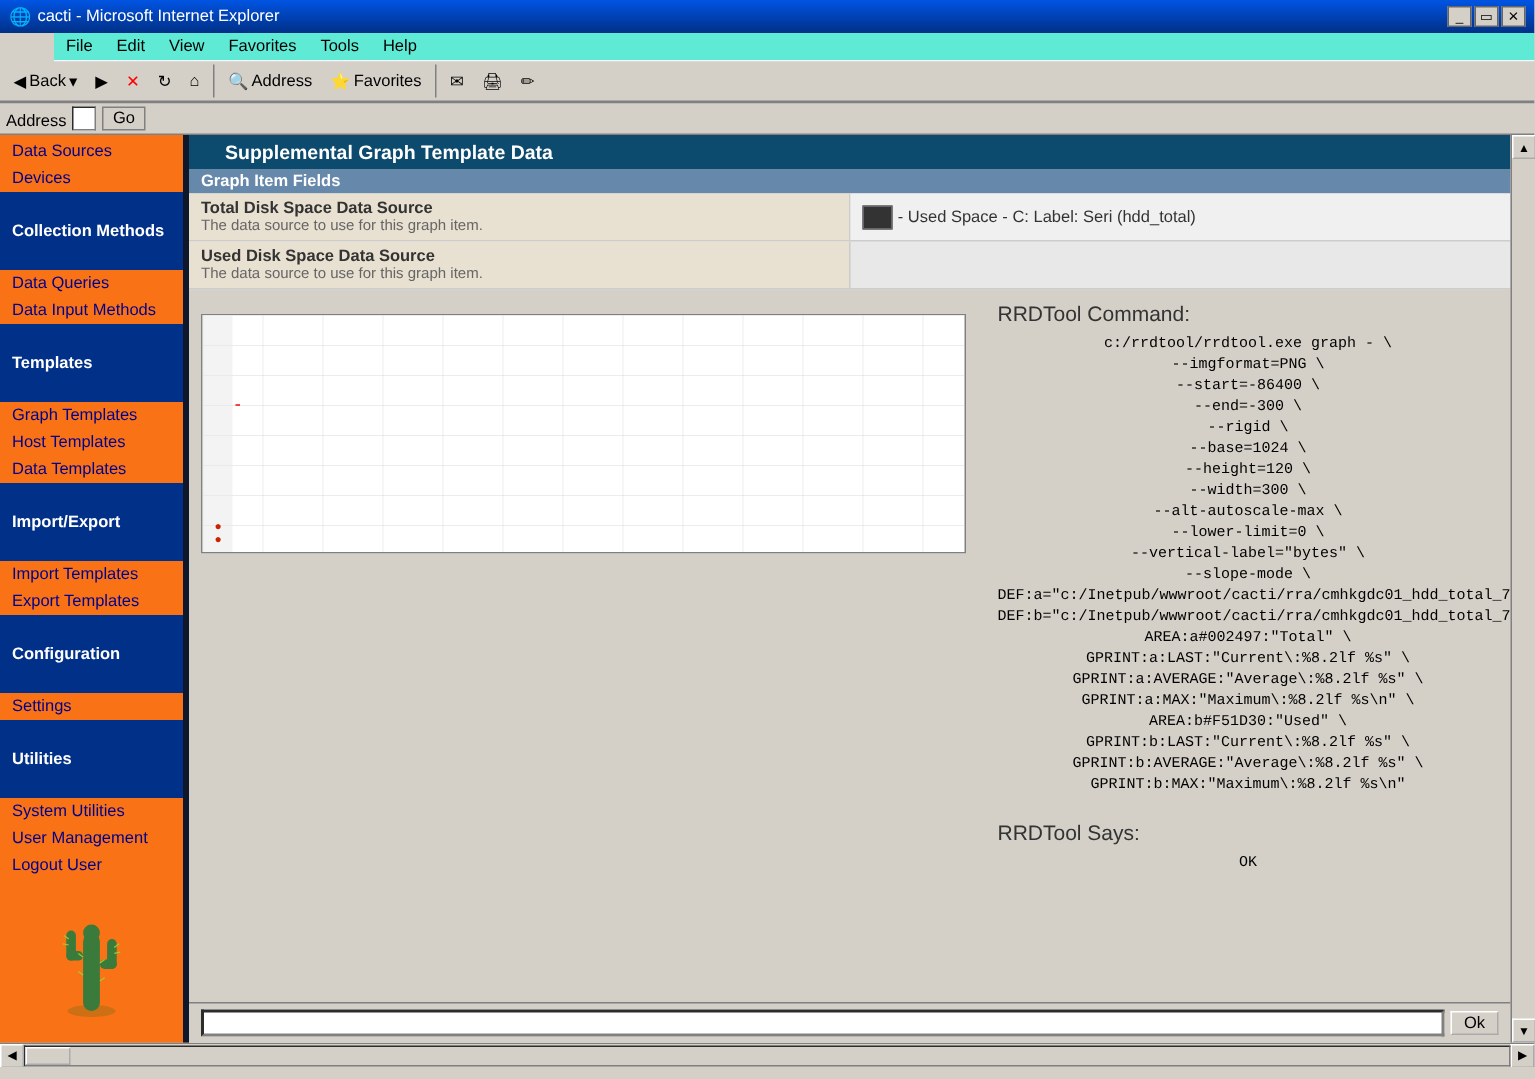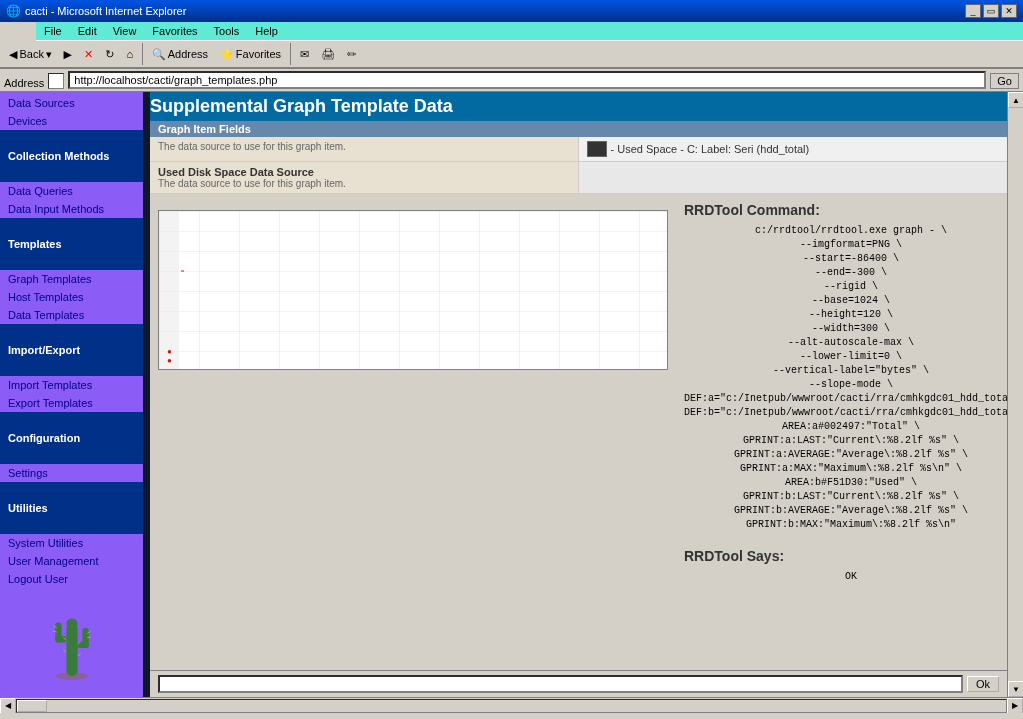--- a/index.html
+++ b/index.html
@@ -86,23 +86,23 @@
 
     
     .main-layout {
       display: flex;
       height: calc(719px - 22px - 26px - 28px - 22px - 16px);
       background: #d4d0c8;
     }
 
     
     .sidebar {
-      width: 150px;
-      background: #8b5cf6;
-      border-right: 7px solid #0f172a;
+      width: 126px;
+      background: #f97316;
+      border-right: 4px solid #0f172a;
       overflow-y: auto;
       flex-shrink: 0;
     }
     .sidebar-section {
       padding: 2px 0;
     }
     .sidebar-item {
       padding: 3px 8px;
       font-size: 11px;
       cursor: pointer;
@@ -129,24 +129,24 @@
 
     
     .content-area {
       flex: 1;
       overflow: auto;
       background: #d4d0c8;
       display: flex;
       flex-direction: column;
     }
     .content-header {
-      background: #0369a1;
+      background: #0c4a6e;
       color: white;
-      padding: 4px 0;
-      font-size: 18px;
+      padding: 4px 24px;
+      font-size: 13px;
       font-weight: bold;
     }
     .section-header {
       background: #6688aa;
       color: white;
       padding: 2px 8px;
       font-size: 11px;
       font-weight: bold;
     }
     .form-row {
@@ -200,21 +200,21 @@
       background: #d4d0c8;
     }
     .rrd-panel {
       width: 350px;
       padding: 8px;
       background: #d4d0c8;
       flex-shrink: 0;
     }
     .rrd-title {
       font-size: 14px;
-      font-weight: bold;
+      font-weight: normal;
       color: #333;
       margin-bottom: 6px;
     }
     .rrd-code {
       font-family: 'Courier New', monospace;
       font-size: 10px;
       color: #000;
       line-height: 1.4;
       white-space: pre;
       text-align: center;
@@ -354,21 +354,20 @@
     <span>🖨</span>
   </button>
   <button class="toolbar-btn">
     <span>✏</span>
   </button>
 </div>
 
 <div class="address-bar">
   <span class="address-label">Address</span>
   <div class="address-icon"></div>
-  <input class="address-input" type="text" value="http://localhost/cacti/graph_templates.php" style="">
   <button class="address-go">Go</button>
 </div>
 
 <div class="main-layout">
 
   <div class="sidebar">
     <div class="sidebar-section">
       <a class="sidebar-item">Data Sources</a>
       <a class="sidebar-item">Devices</a>
       <div class="sidebar-item category">Collection Methods</div>
@@ -424,20 +423,21 @@
     </div>
 
     <div class="section-header">
       <span>Graph Item Fields</span>
     </div>
 
     <div style="background:#e8e8e8;">
 
       <div class="form-row">
         <div class="form-label-cell">
+          <div class="field-name">Total Disk Space Data Source</div>
           <div class="field-desc">The data source to use for this graph item.</div>
         </div>
         <div class="form-value-cell">
           <button class="data-source-btn" style="background:#333;"></button>
           <span class="data-source-label">- Used Space - C: Label: Seri (hdd_total)</span>
         </div>
       </div>
 
       <div class="form-row">
         <div class="form-label-cell">

